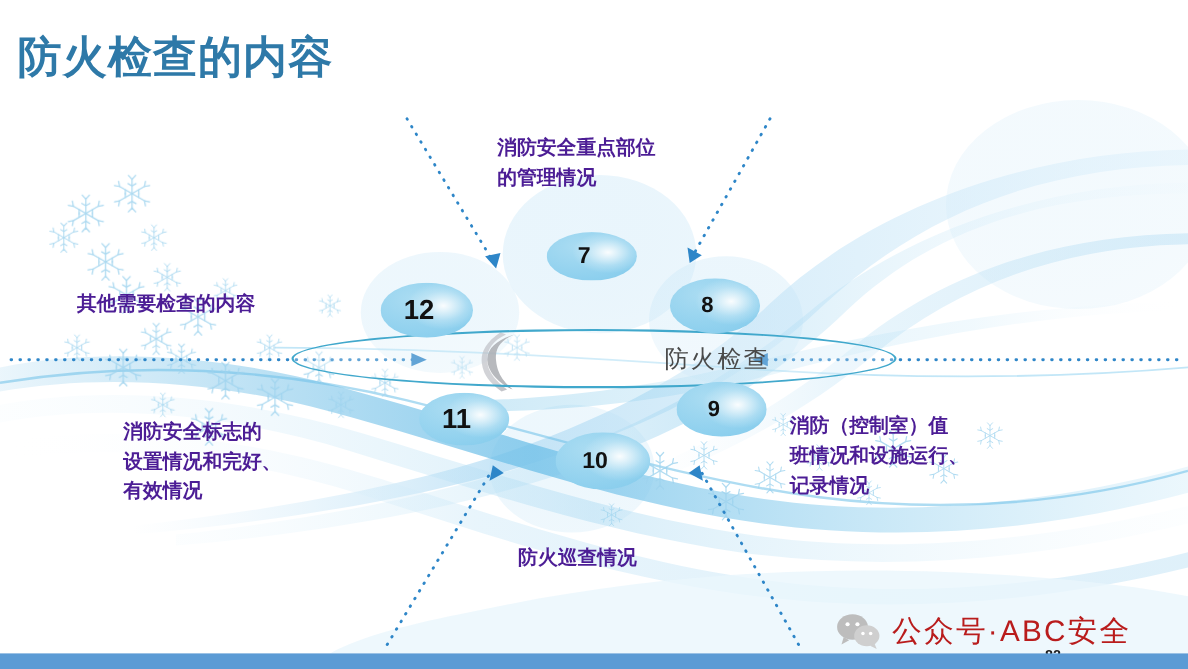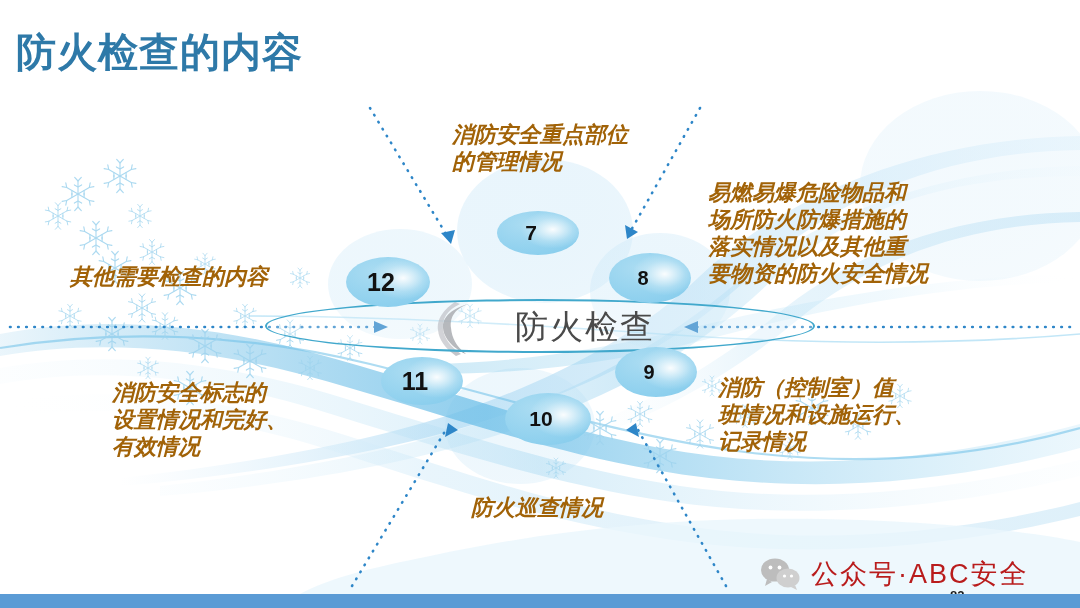--- a/index.html
+++ b/index.html
@@ -28,44 +28,43 @@
   
   .center-node{
     position:absolute;left:265px;top:283px;width:550px;height:54px;
     border:2px solid #41A8CC;
     border-radius:275px/27px;
     background:rgba(255,255,255,0.25);
     box-sizing:border-box;
   }
   .center-label{
     position:absolute;left:470px;top:287px;width:230px;height:48px;
-    font-size:33px;color:#4A4A4A;font-weight:normal;
-    line-height:48px;text-align:center;letter-spacing:2px;
+    font-size:22px;color:#4A4A4A;font-weight:normal;
+    line-height:48px;text-align:right;letter-spacing:2px;
     white-space:nowrap;
   }
   
   .bubble{
     position:absolute;
     border-radius:50%;
     background:
       radial-gradient(ellipse 55% 60% at 68% 42%, rgba(255,255,255,0.95) 0%, rgba(255,255,255,0.25) 45%, rgba(255,255,255,0) 72%),
       radial-gradient(ellipse 120% 120% at 35% 30%, #aadcf2 0%, #8ED0EE 55%, #78C4E8 100%);
     display:flex;align-items:center;justify-content:center;
     color:#111;font-weight:bold;
   }
   .bubble span{position:relative;left:-7px;}
   
   .callout{
     position:absolute;
-    color:#a16207;
+    color:#4c1d95;
     font-weight:bold;
-    font-size:22px;
+    font-size:18px;
     line-height:27px;
     white-space:pre-line;
-    font-style:italic;
   }
   
   .watermark{
     position:absolute;left:760px;top:540px;
     display:flex;align-items:center;gap:9px;
     color:#b91c1c;font-size:27px;letter-spacing:2px;white-space:nowrap;
   }
   .page-number{
     position:absolute;left:950px;top:572px;
     color:#1b1b1b;font-size:13px;font-weight:bold;
@@ -267,24 +266,20 @@
     <span>11</span>
   </div>
 
   <div class="bubble" style="left:346px;top:241px;width:84px;height:50px;font-size:25px;">
     <span>12</span>
   </div>
 
   <div class="callout" style="left:452px;top:105px;width:240px;">消防安全重点部位
 的管理情况</div>
 
-  <div class="callout" style="left:708px;top:163px;width:250px;">易燃易爆危险物品和
-场所防火防爆措施的
-落实情况以及其他重
-要物资的防火安全情况</div>
 
   <div class="callout" style="left:471px;top:478px;width:240px;">防火巡查情况</div>
 
   <div class="callout" style="left:718px;top:358px;width:240px;">消防（控制室）值
 班情况和设施运行、
 记录情况</div>
 
   <div class="callout" style="left:70px;top:247px;width:230px;">其他需要检查的内容</div>
 
   <div class="callout" style="left:112px;top:363px;width:220px;">消防安全标志的

